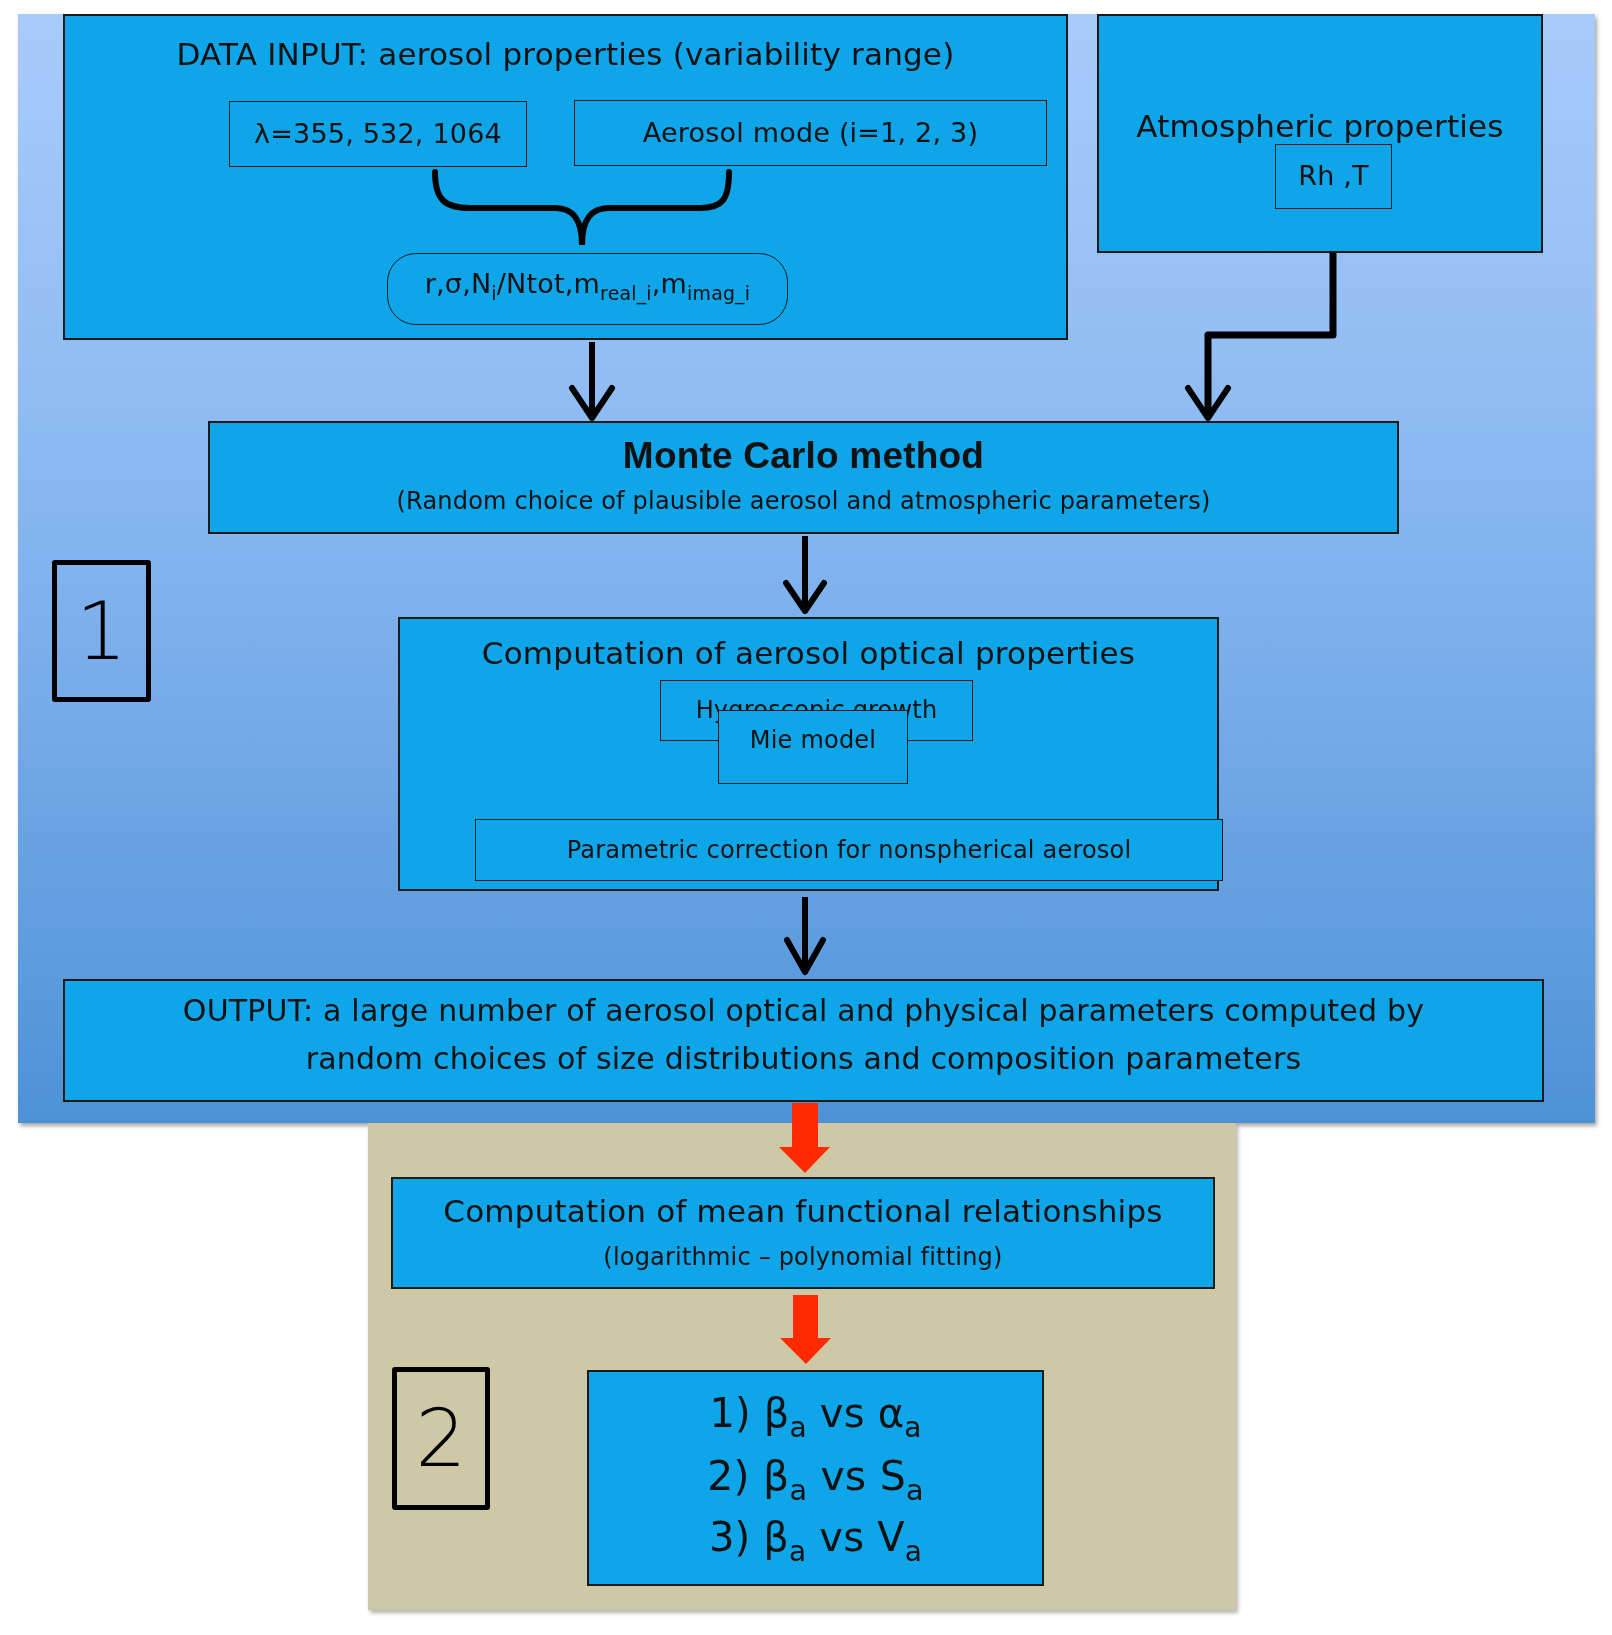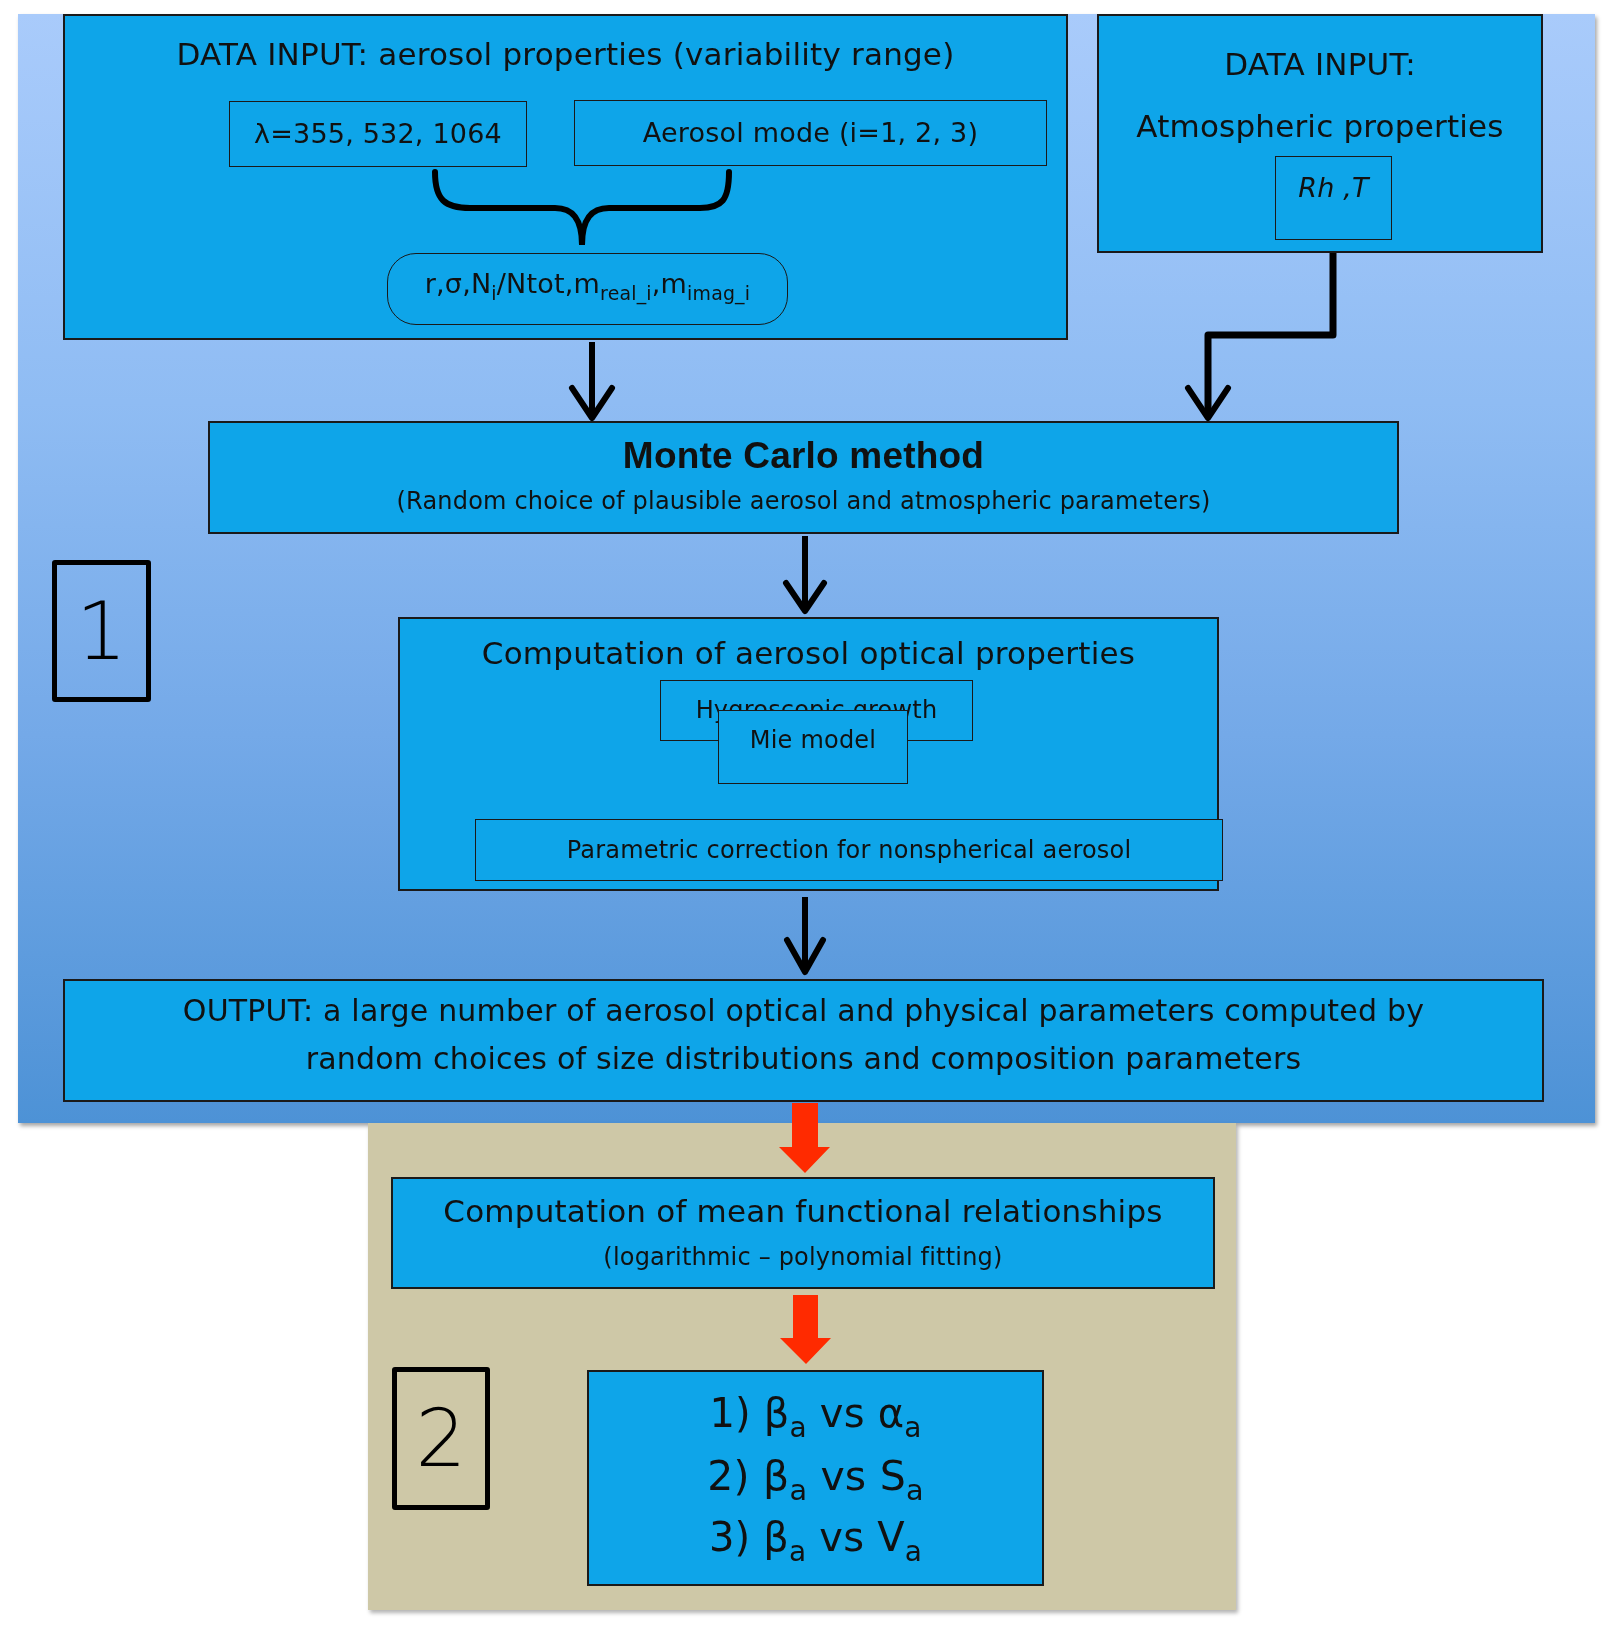--- a/index.html
+++ b/index.html
@@ -41,24 +41,23 @@
   <div class="txt cal" style="top:16px;font-size:27px;">λ=355, 532, 1064</div>
 </div>
 <div class="abs box thin" style="left:574px;top:100px;width:473px;height:66px;">
   <div class="txt cal" style="top:16px;font-size:27px;">Aerosol mode (i=1, 2, 3)</div>
 </div>
 <div class="abs box thin" style="left:387px;top:253px;width:401px;height:72px;border-radius:29px;">
   <div class="txt cal" style="top:14px;font-size:27px;"><span>r,σ,N</span><sub>i</sub><span>/Ntot,m</span><sub>real_i</sub><span>,m</span><sub>imag_i</sub></div>
 </div>
 
 <div class="abs box" style="left:1097px;top:14px;width:446px;height:239px;">
-  <div class="txt cal" style="top:30px;font-size:31px;">DATA INPUT:</div>
   <div class="txt cal" style="top:92px;font-size:31px;">Atmospheric properties</div>
 </div>
-<div class="abs box thin" style="left:1275px;top:156px;width:117px;height:84px;font-style:italic;">
+<div class="abs box thin" style="left:1275px;top:144px;width:117px;height:65px;">
   <div class="txt cal" style="top:15px;font-size:27px;">Rh ,T</div>
 </div>
 
 <div class="abs box" style="left:208px;top:421px;width:1191px;height:113px;">
   <div class="txt" style="top:12px;font-size:37px;font-family:'Liberation Sans',sans-serif;font-weight:bold;">Monte Carlo method</div>
   <div class="txt cal" style="top:64px;font-size:24px;">(Random choice of plausible aerosol and atmospheric parameters)</div>
 </div>
 
 <div class="abs box" style="left:398px;top:617px;width:821px;height:274px;">
   <div class="txt cal" style="top:16px;font-size:31px;">Computation of aerosol optical properties</div>

